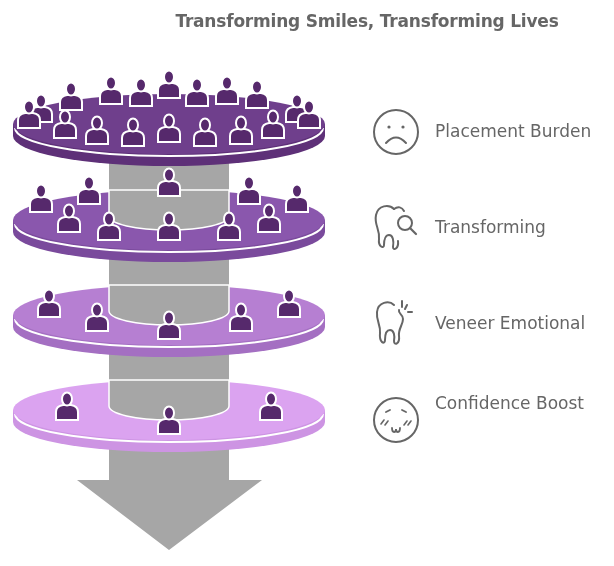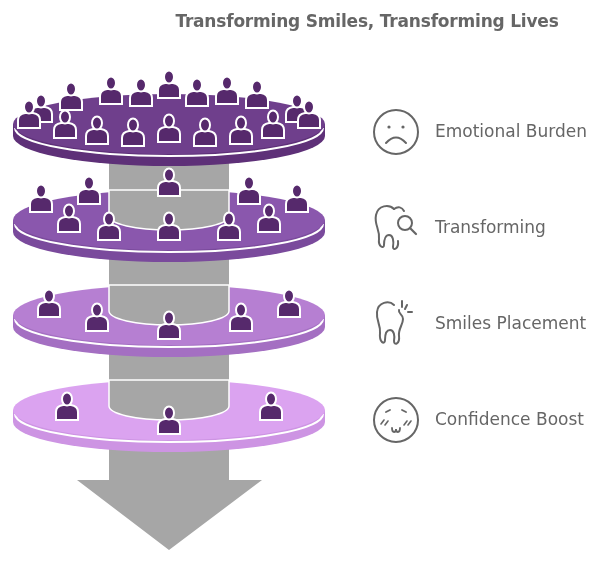--- a/index.html
+++ b/index.html
@@ -217,16 +217,16 @@
 </svg>
 <svg class="icon" style="top:396px" viewBox="0 0 48 48">
   <circle cx="24" cy="24" r="22" fill="none" stroke="#666" stroke-width="2"></circle>
   <path d="M14,16 L18,14" stroke="#666" stroke-width="1.8" stroke-linecap="round"></path>
   <path d="M30,14 L34,16" stroke="#666" stroke-width="1.8" stroke-linecap="round"></path>
   <path d="M9,28 L12,24 M13,29 L16,25" stroke="#666" stroke-width="1.6" stroke-linecap="round"></path>
   <path d="M32,29 L35,25 M36,29 L39,25" stroke="#666" stroke-width="1.6" stroke-linecap="round"></path>
   <path d="M20,32 Q20,36 22,36 Q24,36 24,33 Q24,36 26,36 Q28,36 28,32" fill="none" stroke="#666" stroke-width="1.8" stroke-linecap="round"></path>
 </svg>
 
-<div class="label" style="top:121px">Emotional Burden</div>
+<div class="label" style="top:121px">Placement Burden</div>
 <div class="label" style="top:217px">Transforming</div>
-<div class="label" style="top:313px">Smiles Placement</div>
-<div class="label" style="top:409px">Confidence Boost</div>
+<div class="label" style="top:313px">Veneer Emotional</div>
+<div class="label" style="top:393px">Confidence Boost</div>
 
 </body></html>

